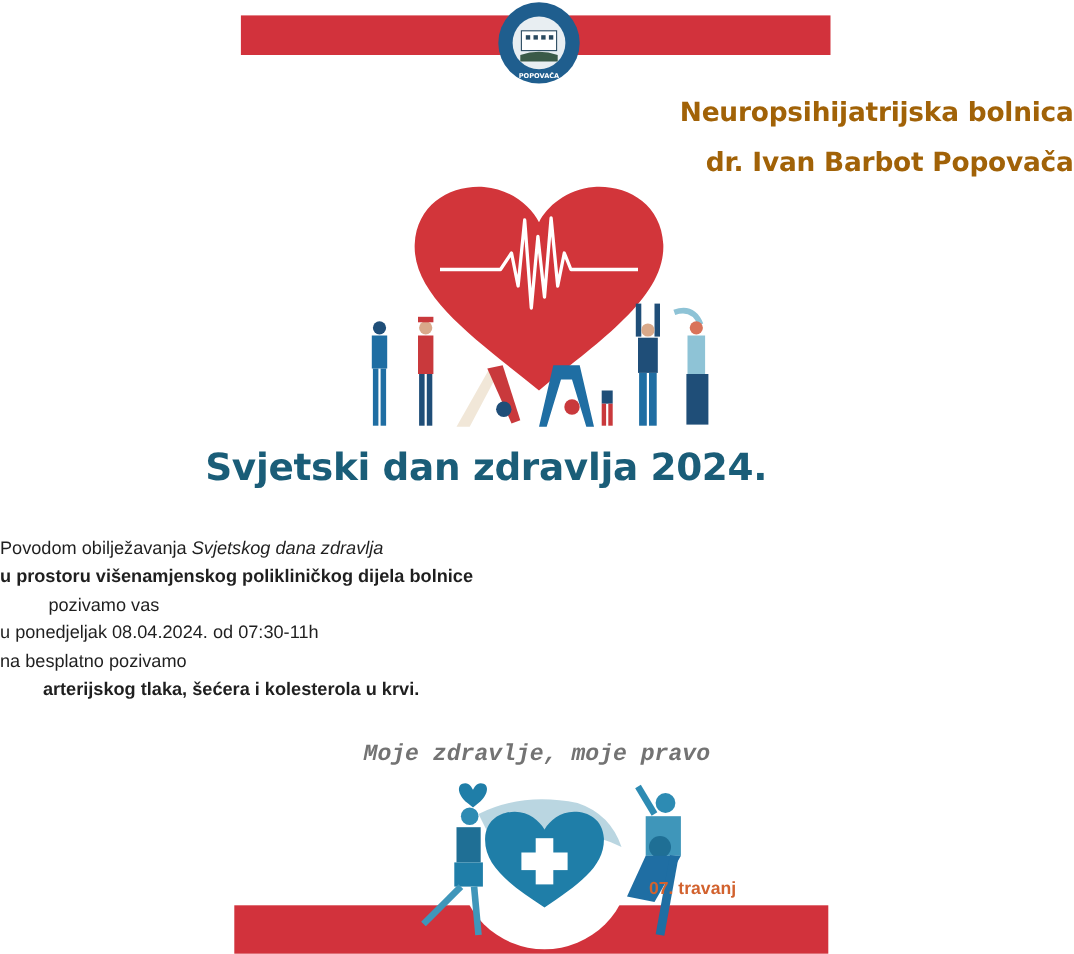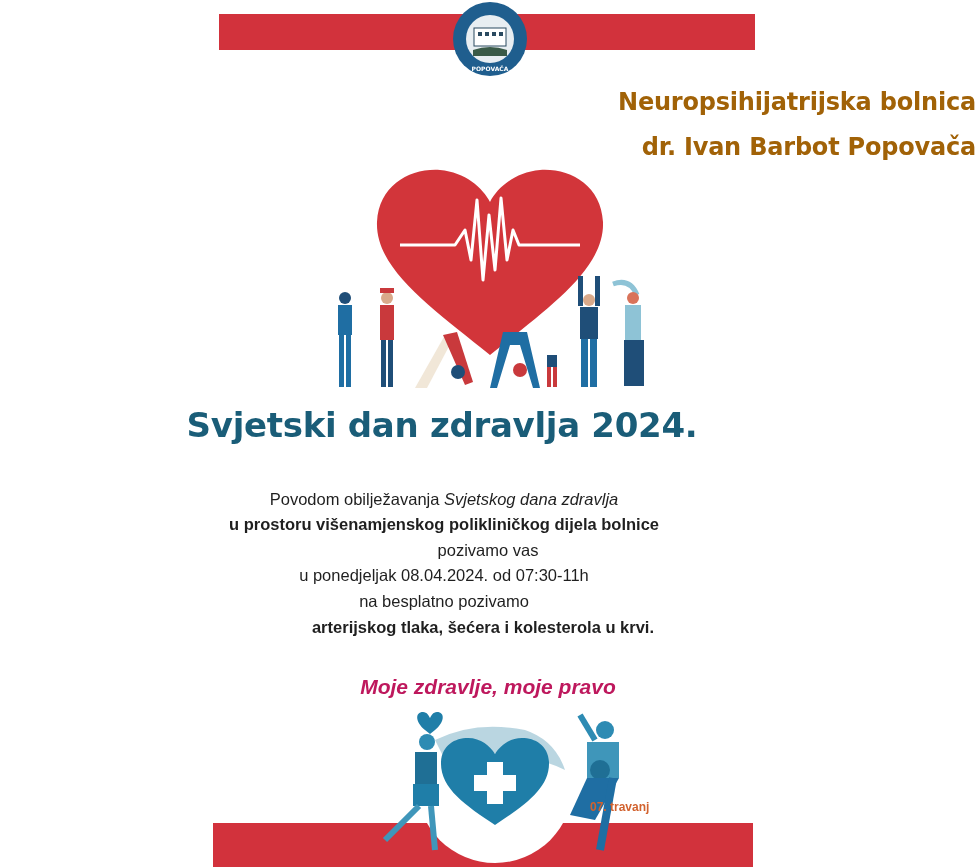--- a/index.html
+++ b/index.html
@@ -10,35 +10,35 @@
   .band-bottom { left:213px; top:823px; width:540px; height:44px; }
   .logo { position:absolute; left:449px; top:0px; width:82px; height:78px; }
   .title { position:absolute; left:0; width:976px; text-align:right;
            color:#a16207; font-weight:bold; font-family:"DejaVu Sans", sans-serif; }
   .t1 { top:88px; font-size:24px; letter-spacing:-0.2px; }
   .t2 { top:133px; font-size:24px; letter-spacing:-0.2px; }
   .hero { position:absolute; left:315px; top:160px; width:350px; height:230px; }
   .event-title { position:absolute; left:0; width:884px; top:405px; text-align:center;
            color:#1a5d78; font-weight:bold; font-size:34px; letter-spacing:-0.3px;
            font-family:"DejaVu Sans", sans-serif; }
-  .body-text { position:absolute; left:0; width:888px; text-align:center; color:#1f1f1f;
+  .body-text { position:absolute; left:0; width:888px; color:#1f1f1f;
            font-family:"Liberation Sans", sans-serif; font-size:16.5px; }
   .l1 { top:490px; }
   .l2 { top:515px; font-weight:bold; }
   .l3 { top:541px;margin-left:44px; }
   .l4 { top:566px; font-weight:normal; }
   .l5 { top:592px; }
   .l6 { top:618px; font-weight:bold;margin-left:39px; }
   .it { font-style:italic; }
   .slogan { position:absolute; left:0; width:976px; top:675px; text-align:center;
-           color:#be185d; font-style:italic; font-weight:bold; font-size:21px;
-           font-family:Liberation Sans, sans-serif; }
+           color:#737373; font-style:italic; font-weight:bold; font-size:21px;
+           font-family:Liberation Mono, monospace; }
   .illus { position:absolute; left:355px; top:700px; width:300px; height:167px; }
   .date-tag { position:absolute; left:590px; top:800px; color:#d2622e; font-weight:bold;
-           font-size:12px; font-family:"Liberation Sans", sans-serif; }
+           font-size:16px; font-family:"Liberation Sans", sans-serif; }
 </style>
 </head>
 <body>
 
 <div class="band band-top"></div>
 
 <svg class="logo" viewBox="0 0 82 78">
   <circle cx="41" cy="39" r="37" fill="#1f5e8e"></circle>
   <circle cx="41" cy="39" r="24" fill="#e8eef2"></circle>
   <rect x="25" y="28" width="32" height="18" fill="#ffffff" stroke="#2a4a60" stroke-width="1"></rect>

